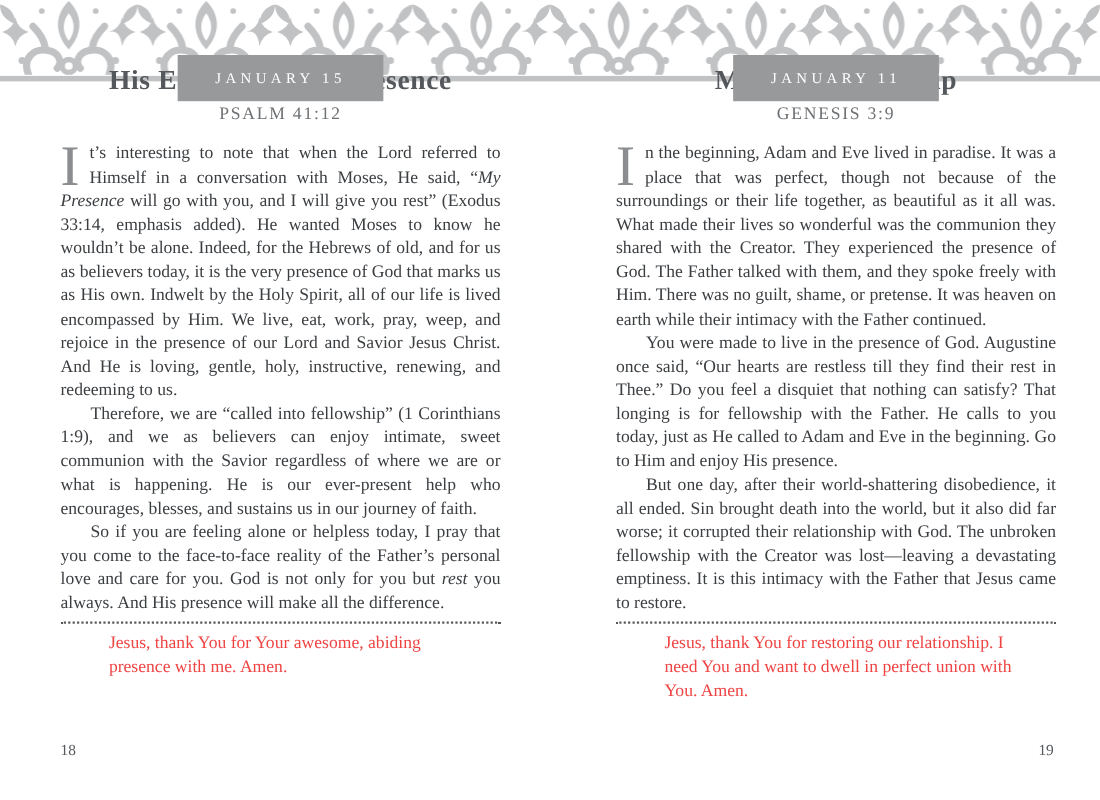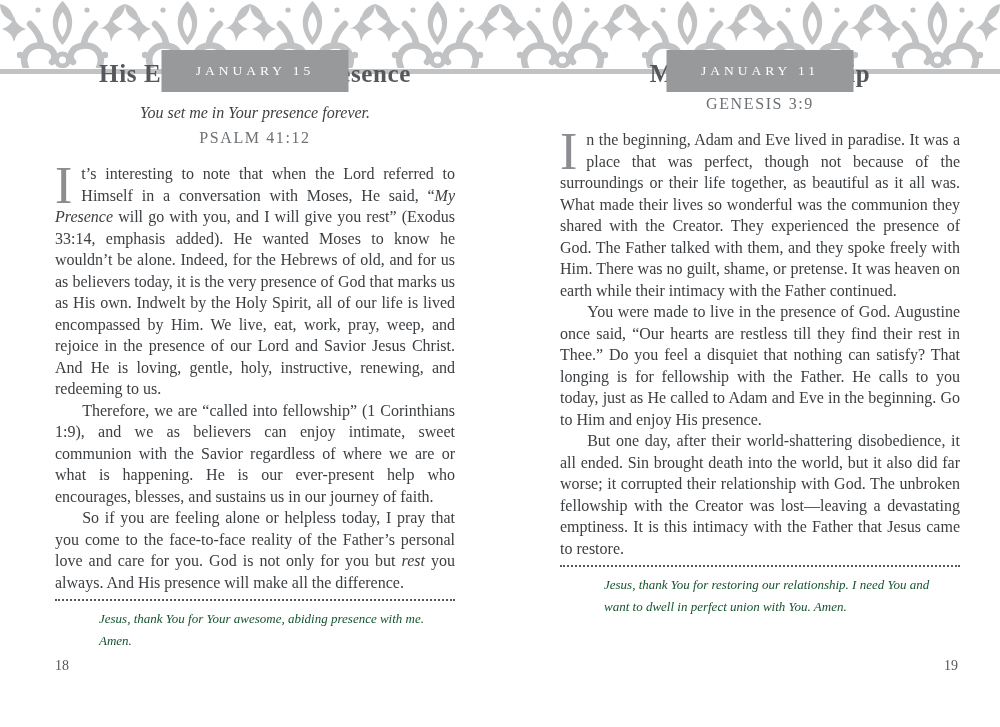--- a/index.html
+++ b/index.html
@@ -75,28 +75,27 @@
   .it{font-style:italic;}
   .sc{font-variant:small-caps;letter-spacing:0.5px;}
   .dotted{
     margin:5px 0 7px 0;
     border-bottom:2px dotted #55585b;
     height:1px;
   }
   .prayer{
     margin:2px 0 0 44px;
     width:334px;
-    font-style:italic;
-    font-size:13px;
+    font-size:16px;
     line-height:22px;
-    color:#14532d;
+    color:#ef4444;
   }
   .pagenum{
     position:absolute;
-    bottom:53px;
+    bottom:36px;
     font-size:14px;
     color:#55585b;
   }
   .pagenum.pn-left{left:0;}
   .pagenum.pn-right{right:2px;}
 </style>
 </head>
 <body>
 
 <div class="spread">
@@ -135,21 +134,20 @@
       <rect x="0" y="0" width="1000" height="68" fill="url(#damask)"></rect>
       <rect x="0" y="69" width="1000" height="5" fill="#c1c2c4"></rect>
     </svg>
   </div>
 
   <section class="page page-left">
     <div class="date-box">
       <span>JANUARY 15</span>
     </div>
     <h1 class="title">His Encompassing Presence</h1>
-    <p class="verse"><span class="it">You set me in Your presence forever.</span></p>
     <p class="reference">PSALM 41:12</p>
     <div class="body">
         <p class="para first"><span class="dropcap">I</span><span>t’s interesting to note that when the Lord referred to Himself in a conversation with Moses, He said, “</span><span class="it">My Presence</span><span> will go with you, and I will give you rest” (Exodus 33:14, emphasis added). He wanted Moses to know he wouldn’t be alone. Indeed, for the Hebrews of old, and for us as believers today, it is the very presence of God that marks us as His own. Indwelt by the Holy Spirit, all of our life is lived encompassed by Him. We live, eat, work, pray, weep, and rejoice in the presence of our Lord and Savior Jesus Christ. And He is loving, gentle, holy, instructive, renewing, and redeeming to us.</span></p>
         <p class="para"><span>Therefore, we are “called into fellowship” (1 Corinthians 1:9), and we as believers can enjoy intimate, sweet communion with the Savior regardless of where we are or what is happening. He is our ever-present help who encourages, blesses, and sustains us in our journey of faith.</span></p>
         <p class="para"><span>So if you are feeling alone or helpless today, I pray that you come to the face-to-face reality of the Father’s personal love and care for you. God is not only for you but </span><span class="it">rest</span><span> you always. And His presence will make all the difference.</span></p>
       </div>
     <div class="dotted"></div>
     <p class="prayer">Jesus, thank You for Your awesome, abiding presence with me. Amen.</p>
     <div class="pagenum pn-left">18</div>
   </section>

